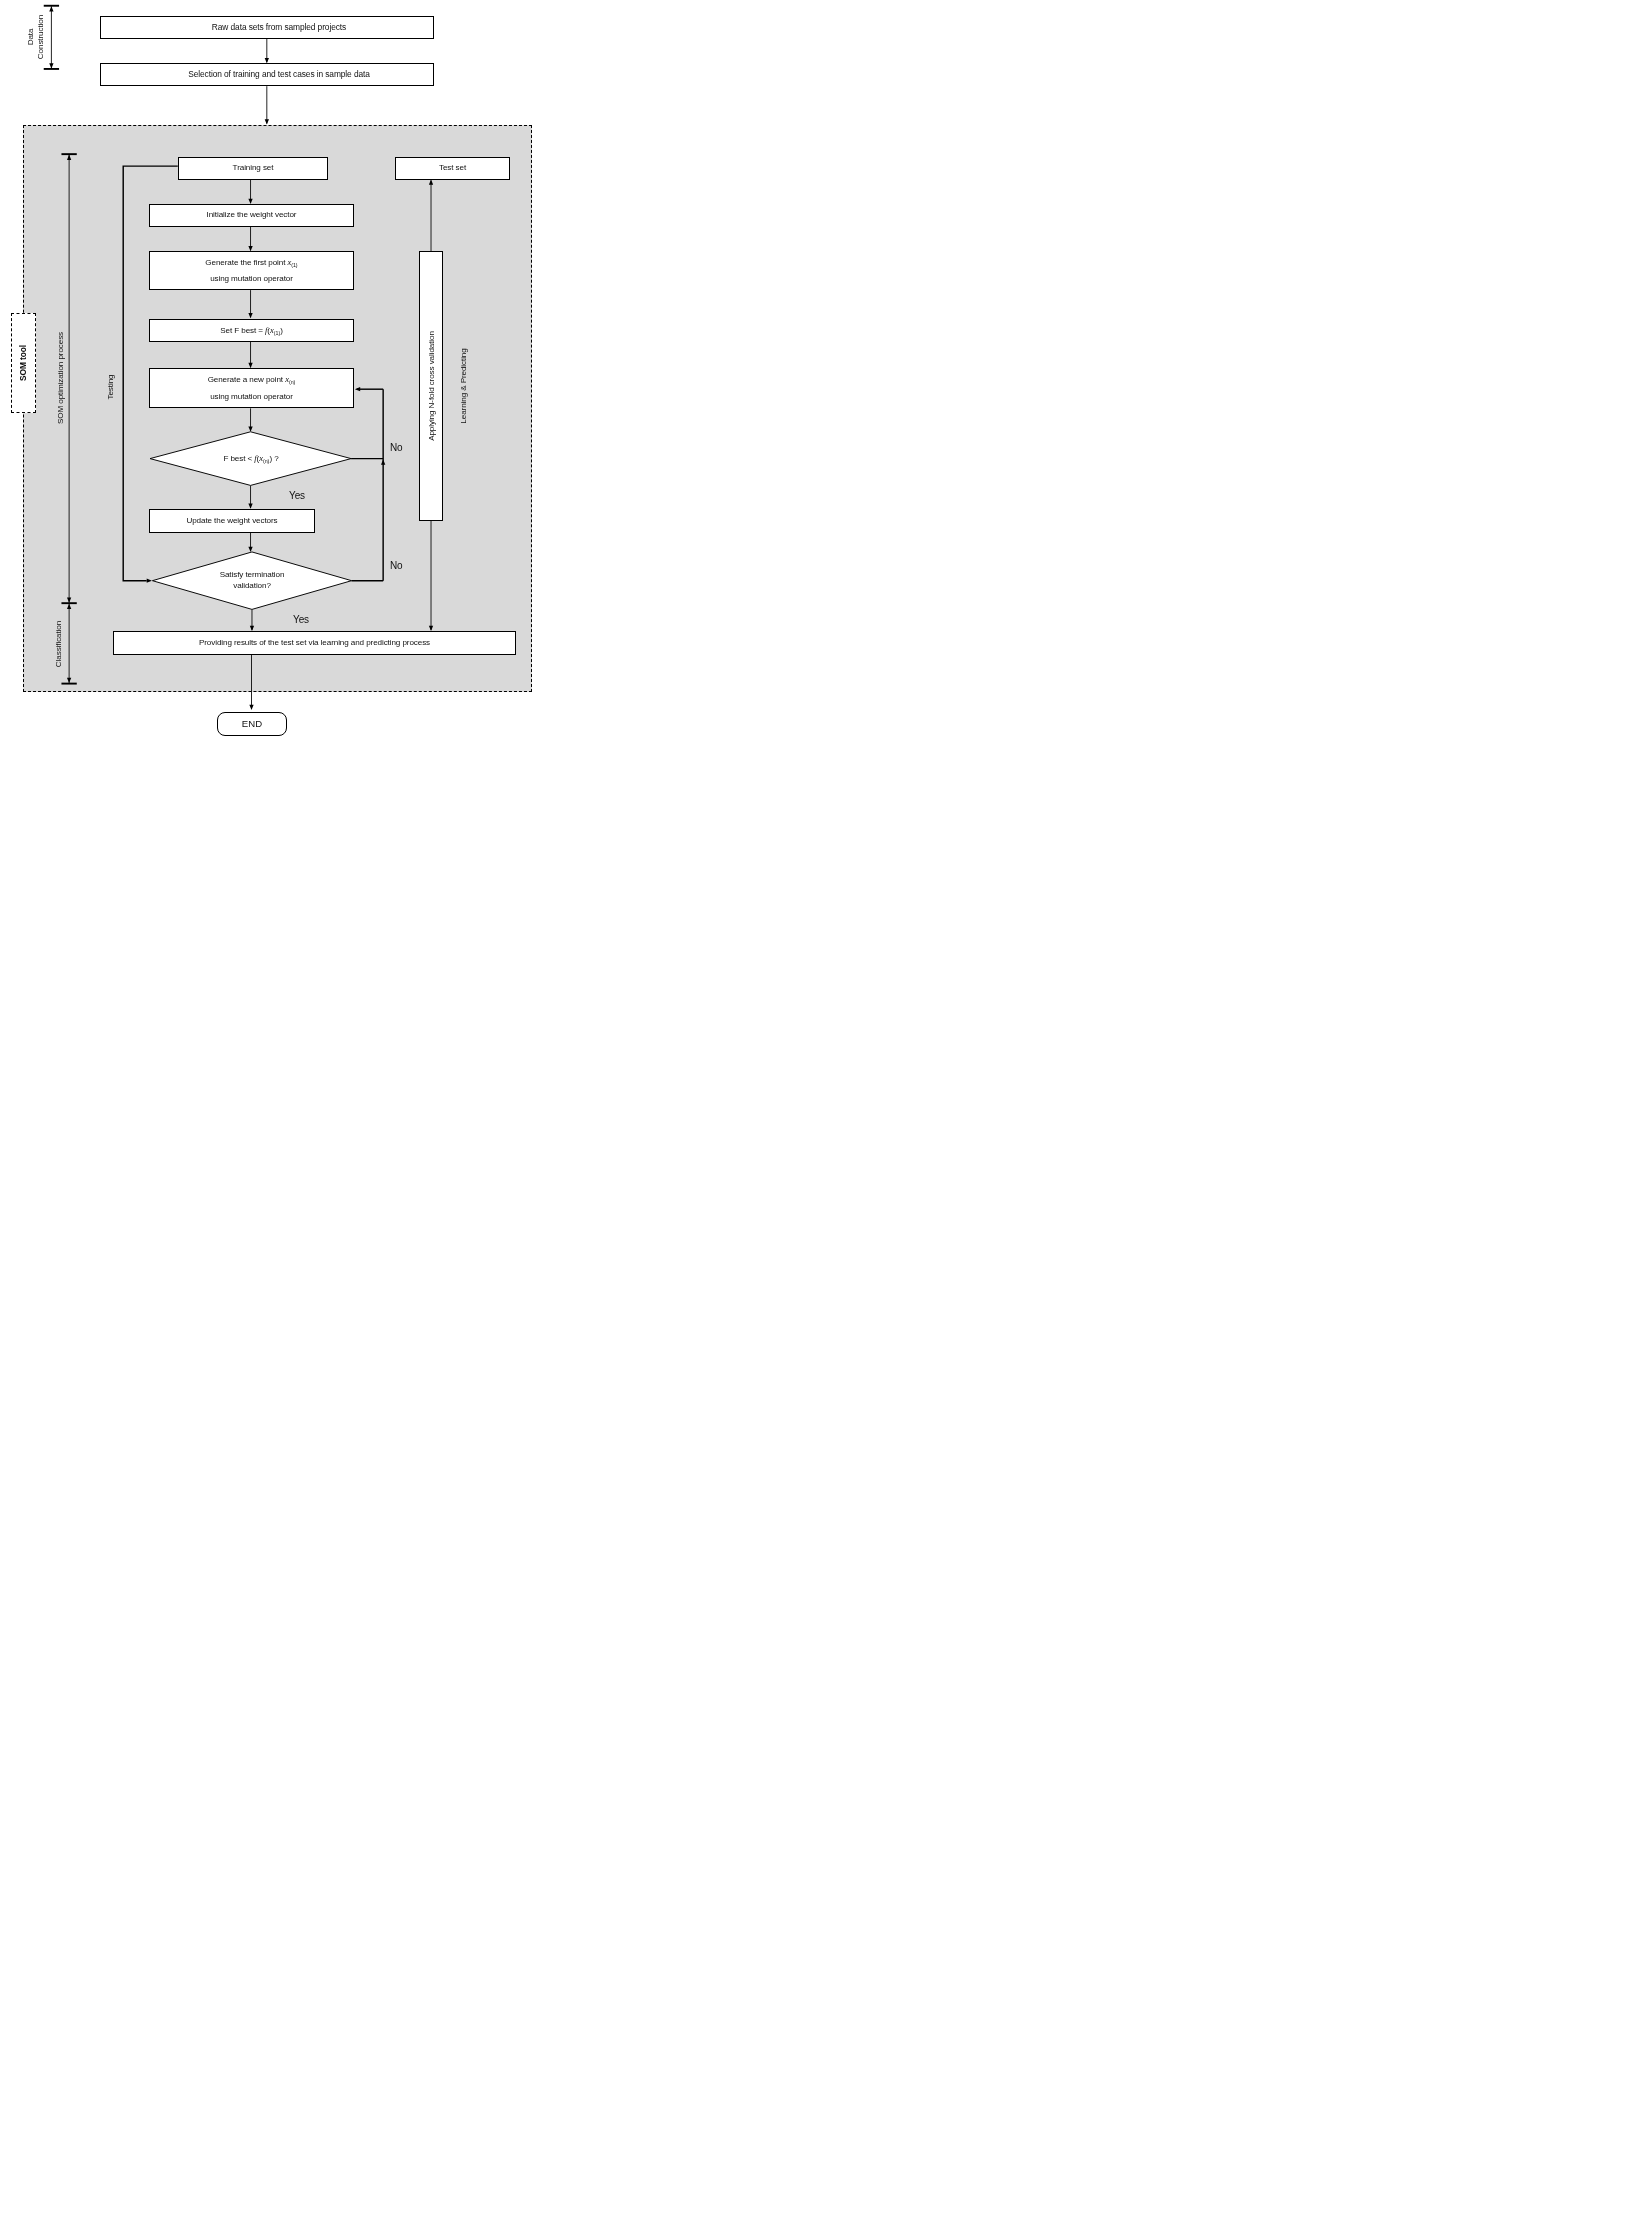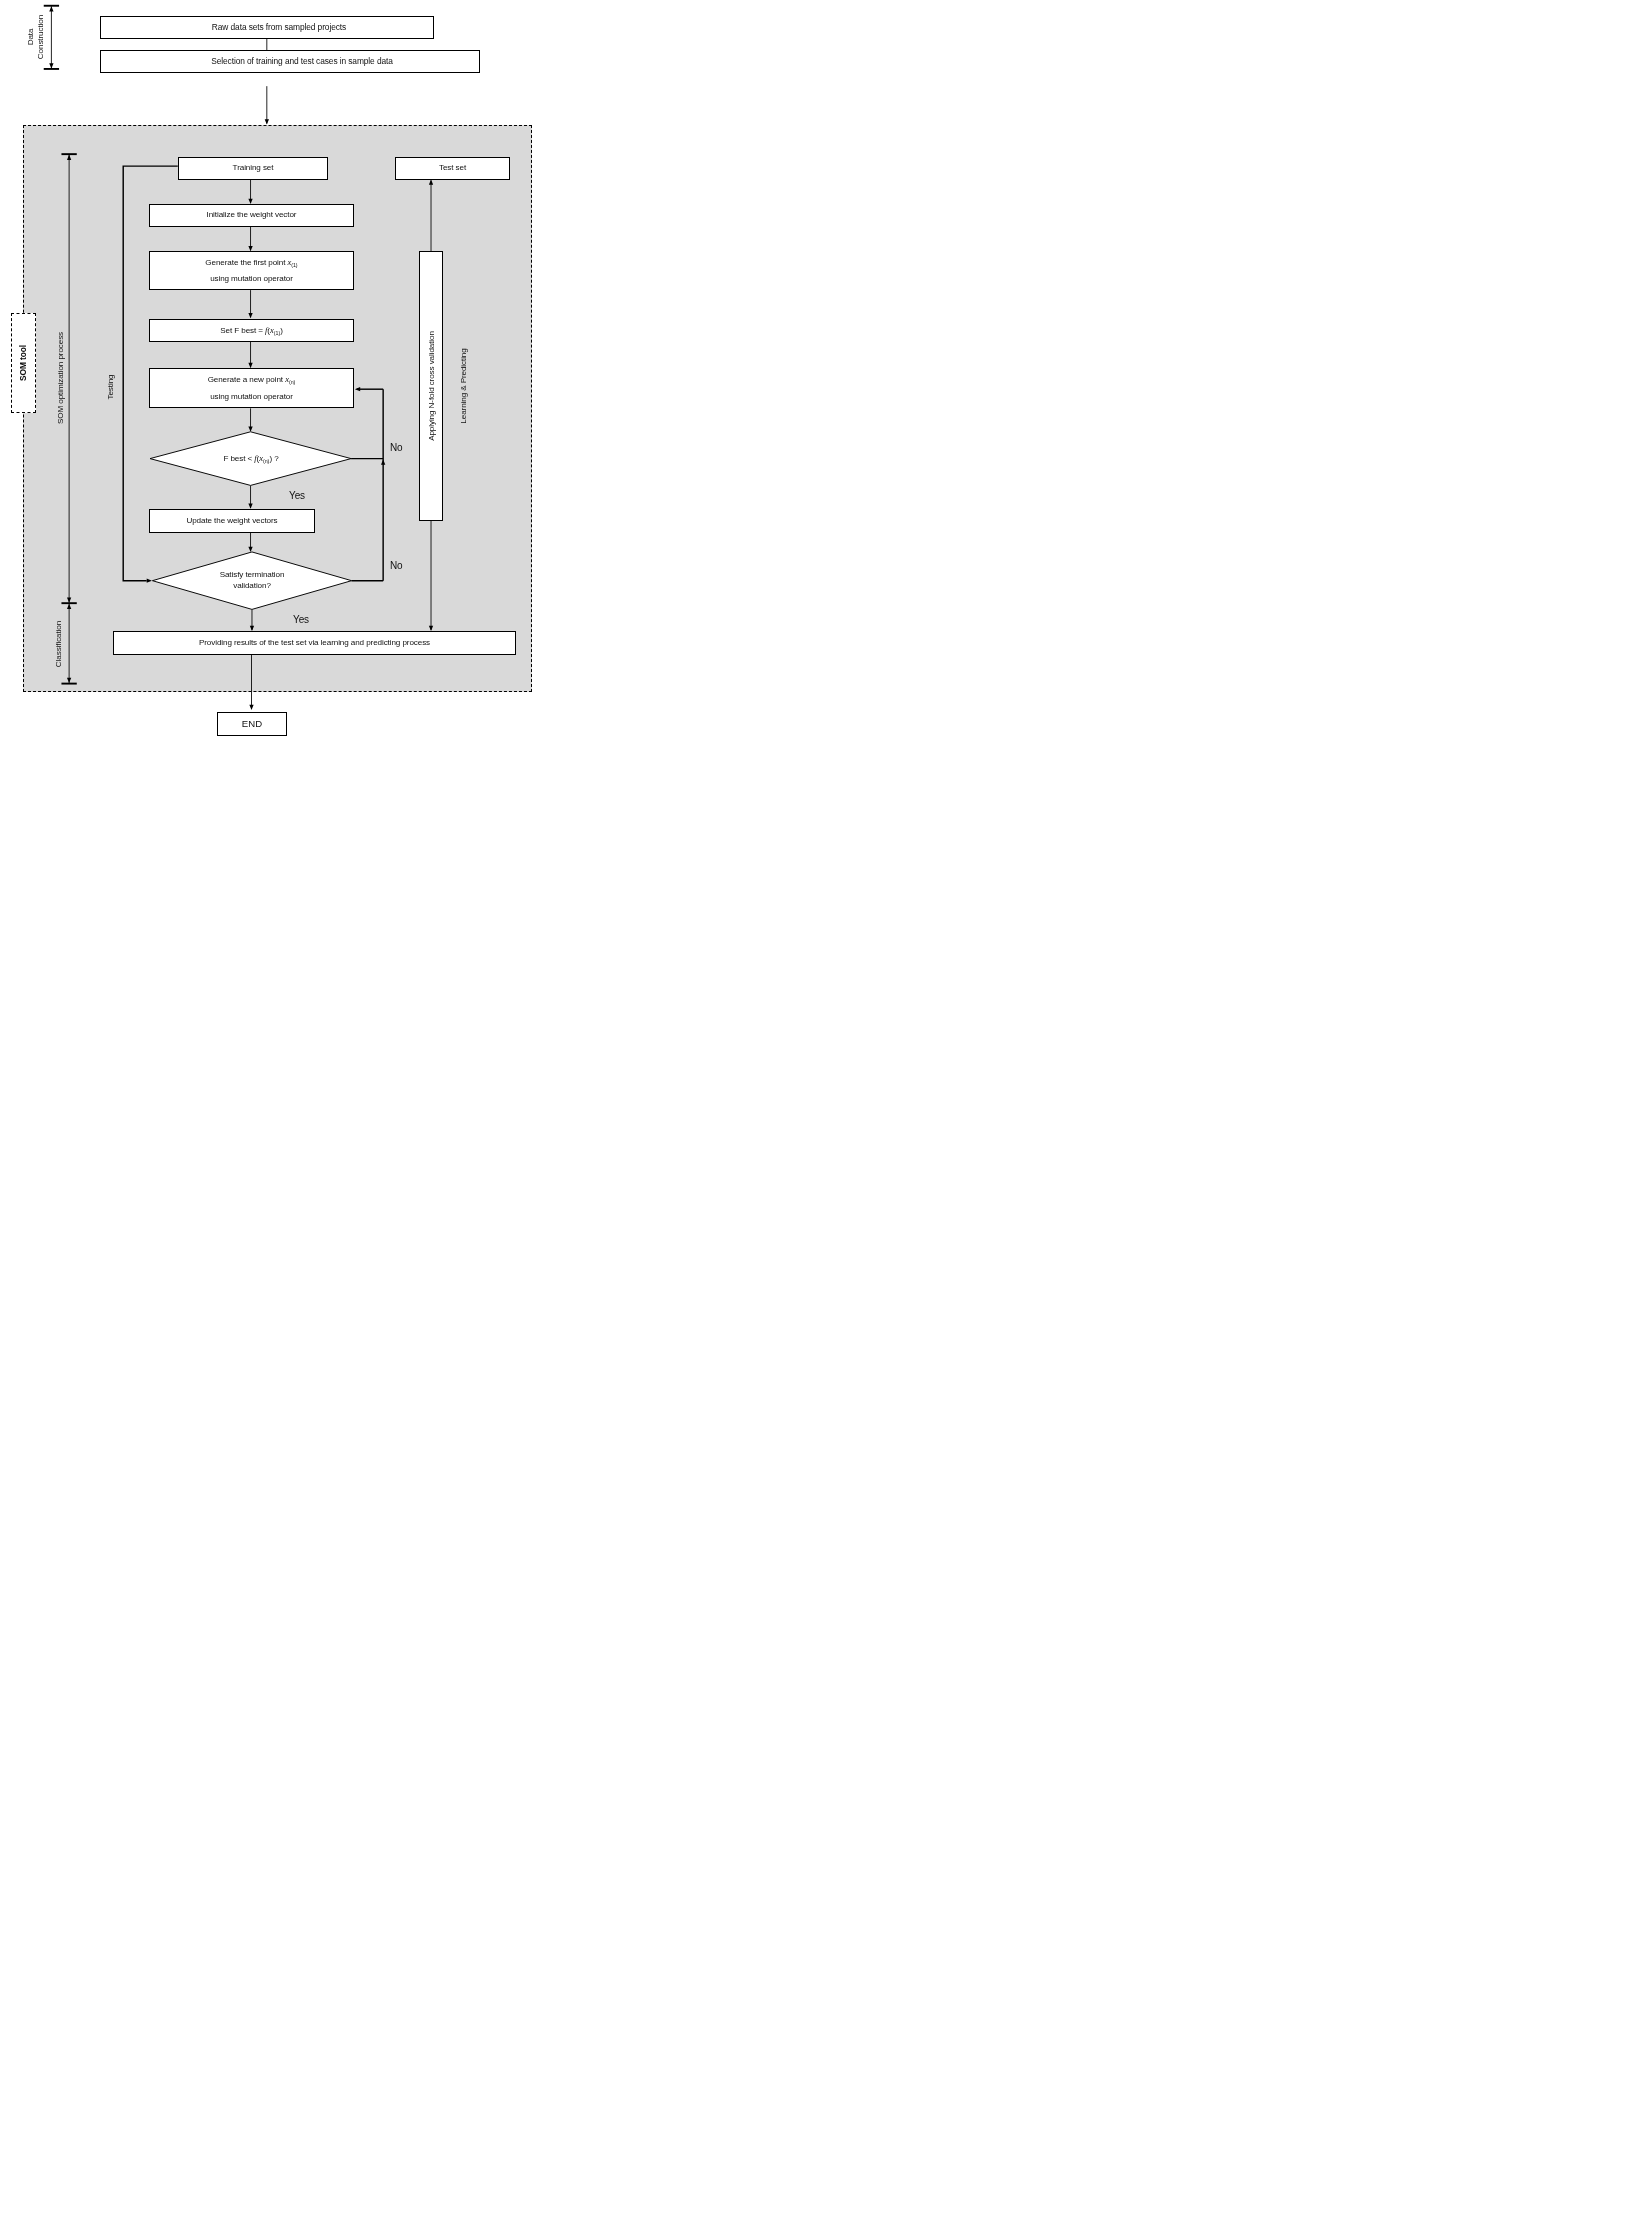--- a/index.html
+++ b/index.html
@@ -18,21 +18,21 @@
   sub{font-size:5.3px;vertical-align:-2.4px;letter-spacing:0;}
   .dlabel{position:absolute;transform:translate(-50%,-50%);text-align:center;
           font-size:8.1px;letter-spacing:-0.1px;line-height:1.3;white-space:nowrap;}
   .elabel{position:absolute;font-size:10px;letter-spacing:-0.1px;margin-left:28px;}
   .vtext{position:absolute;transform:translate(-50%,-50%) rotate(-90deg);
          white-space:nowrap;font-size:8.1px;letter-spacing:-0.1px;text-align:center;}
   .vtext.two{white-space:normal;width:77px;line-height:1.25;}
   .vtext.bold{font-weight:bold;font-size:8.4px;}
   .dashedbox{position:absolute;left:10.5px;top:313px;width:25.4px;height:100px;
          background:#fff;border:1.4px dashed #000;box-sizing:border-box;}
-  .endbox{font-size:9.6px;letter-spacing:0;}
+  .endbox{font-size:9.6px;letter-spacing:0;border-radius:8px;}
   .topbox{font-size:8.4px;padding-left:24px;}
 </style>
 </head>
 <body>
 
 <div class="page">
 
   <div class="container"></div>
 
   <svg class="wires" viewBox="0 0 1144 1550">
@@ -101,21 +101,21 @@
     <g fill="#ffffff" stroke="#000" stroke-width="2">
       <polygon points="523,902 733,958 523,1014 313,958"></polygon>
       <polygon points="526,1153 734,1213 526,1273 318,1213"></polygon>
     </g>
   </svg>
 
   <div class="box topbox" style="left:100px;top:16px;width:334px;height:23px">
     <span>Raw data sets from sampled projects</span>
   </div>
 
-  <div class="box topbox" style="left:100px;top:50px;width:380px;height:23px">
+  <div class="box topbox" style="left:100px;top:63px;width:334px;height:23px">
     <span>Selection of training and test cases in sample data</span>
   </div>
 
   <div class="box" style="left:178px;top:157px;width:150px;height:23px">
     <span>Training set</span>
   </div>
 
   <div class="box" style="left:395px;top:157px;width:115px;height:23px">
     <span>Test set</span>
   </div>

